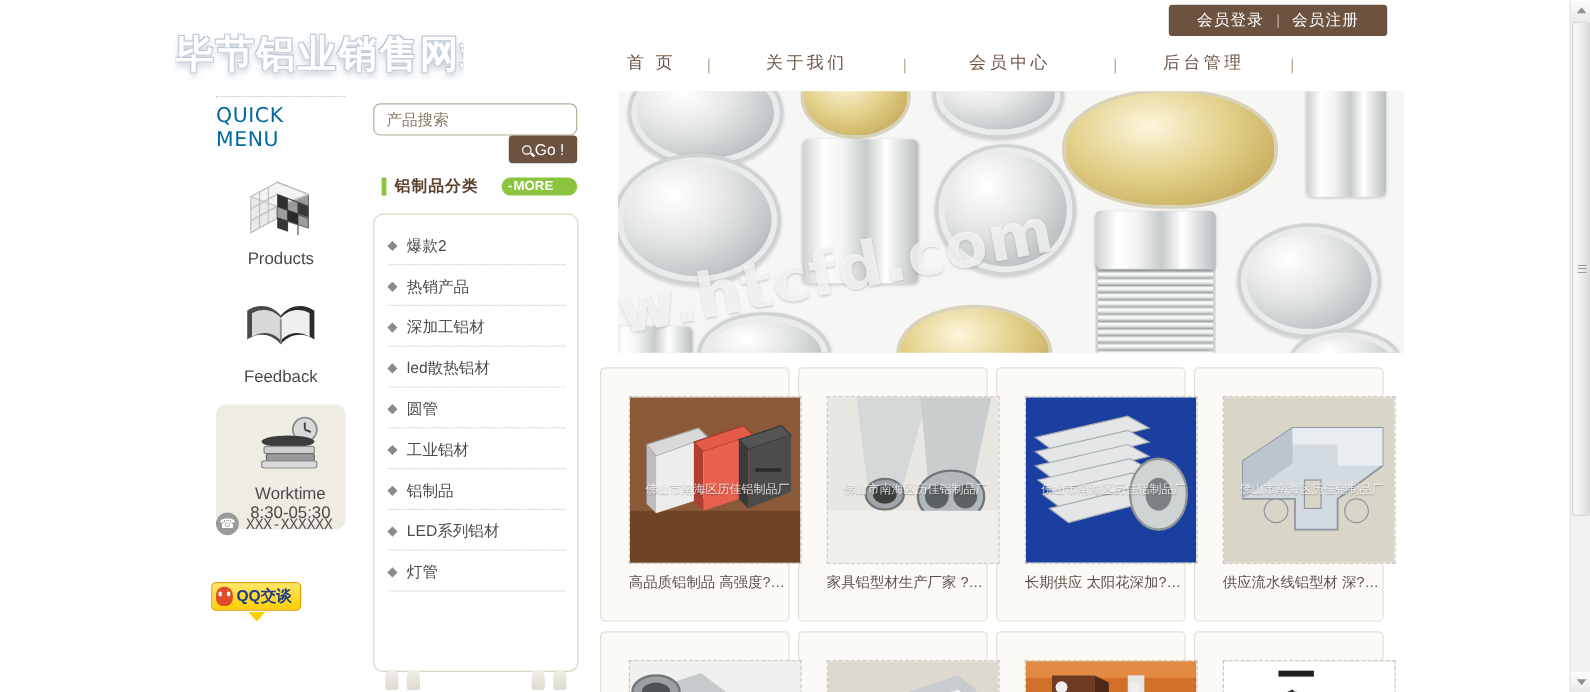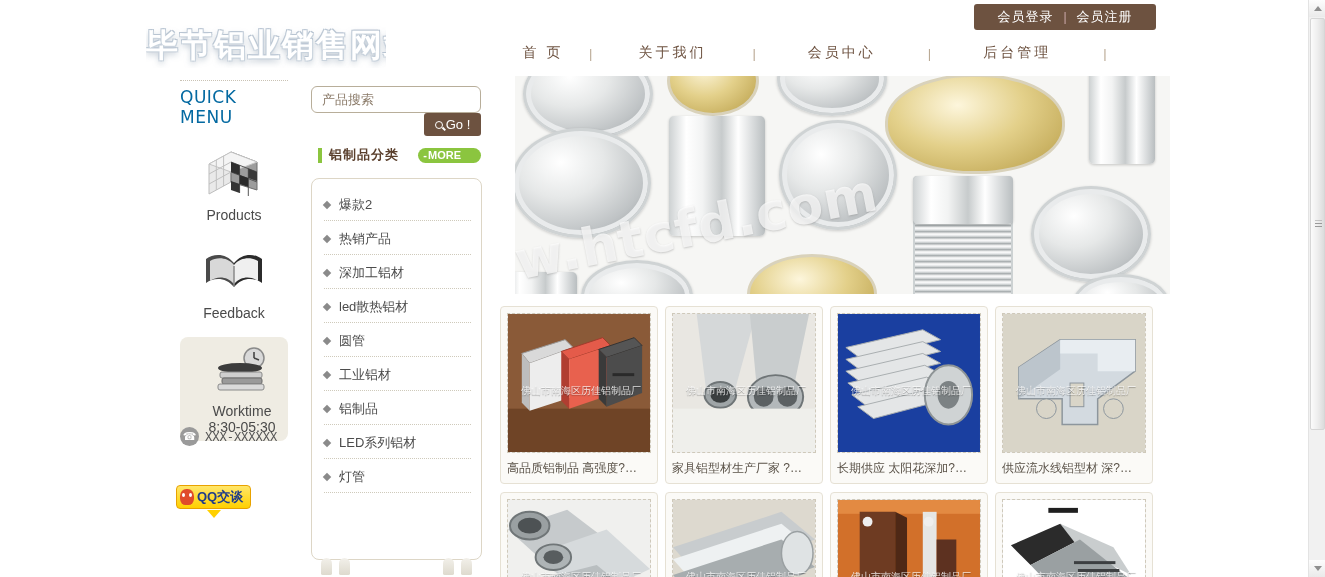--- a/index.html
+++ b/index.html
@@ -248,21 +248,21 @@
   .prod-grid {
     position:absolute; left:500px; top:306px;
     width: 680px;
     display:flex; flex-wrap: wrap; gap: 0px;
   }
   .prod-card {
     width: 158px; margin-right: 7px;
     background:#fbfaf7;
     border: 1px solid #e6e1d4;
     border-radius: 4px;
-    padding: 6px;
+    padding: 23px;
     margin-bottom: 8px;
   }
   .prod-img {
     width: 144px; height: 140px;
     border: 1px dashed #cfc9ba;
     position:relative; overflow:hidden;
     background:#efefef;
   }
   .prod-wm {
     position:absolute; left:2px; top: 56%;
@@ -328,21 +328,21 @@
 
   <div class="site-title">毕节铝业销售网站</div>
 
   <div class="main-nav">
     <a class="nav-item" href="#" style="width:92px;text-align:center">首 页</a>
     <span class="nav-sep">|</span>
     <a class="nav-item" href="#" style="width:160px;text-align:center">关于我们</a>
     <span class="nav-sep">|</span>
     <a class="nav-item" href="#" style="width:172px;text-align:center">会员中心</a>
     <span class="nav-sep">|</span>
-    <a class="nav-item" href="#" style="width:172px;text-align:center">后台管理</a>
+    <a class="nav-item" href="#" style="width:144px;text-align:center">后台管理</a>
     <span class="nav-sep">|</span>
   </div>
 
   <div class="quick-col">
     <div class="qm-dots"></div>
     <div class="qm-title">QUICK MENU</div>
 
     <div class="qm-block">
       <div class="qm-ico">
         <svg width="58" height="54" viewBox="0 0 58 54">

